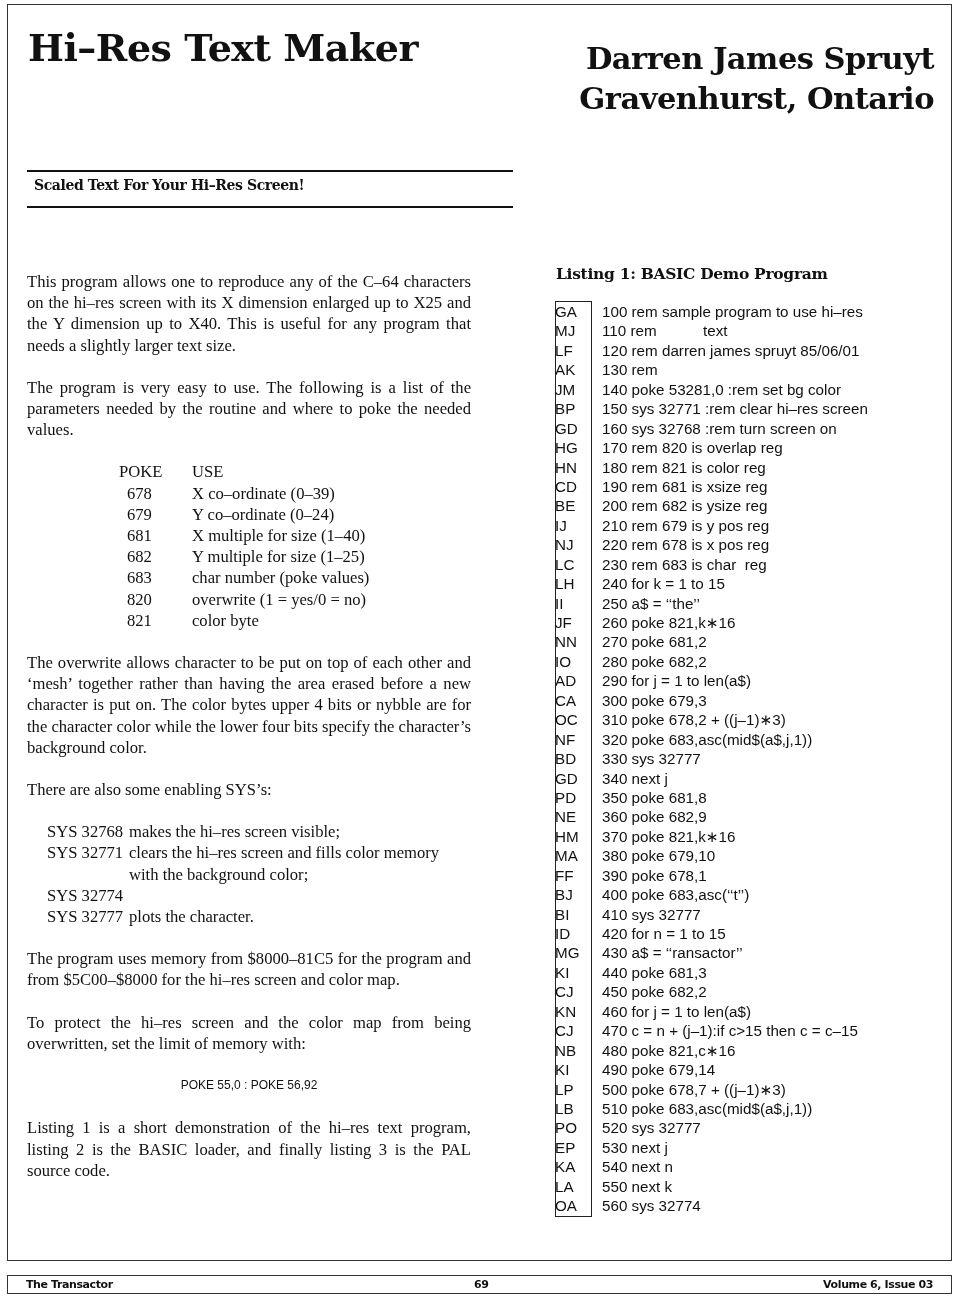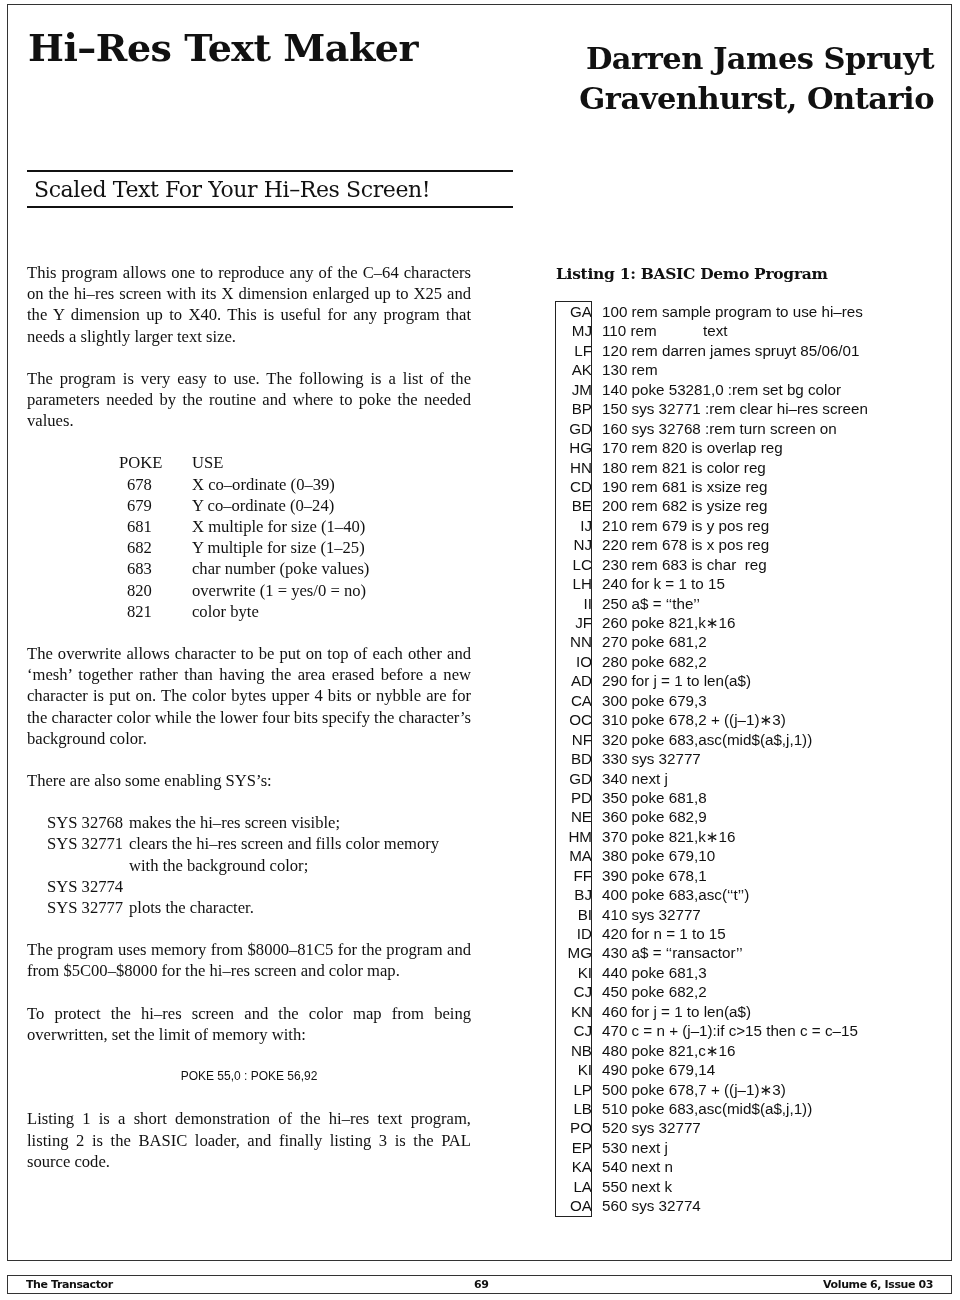--- a/index.html
+++ b/index.html
@@ -17,25 +17,25 @@
     position: absolute; right: 26px; top: 38px; text-align: right;
     font-family: "DejaVu Serif", serif; font-weight: bold; font-size: 30.5px;
     line-height: 40px; letter-spacing: -0.5px;
   }
   .subtitle-box {
     position: absolute; left: 27px; top: 170px; width: 486px; height: 38px;
     border-top: 2px solid #111; border-bottom: 2px solid #111; box-sizing: border-box;
   }
   .subtitle {
     position: absolute; left: 7px; top: 5px;
-    font-family: "DejaVu Serif", serif; font-weight: normal; font-size: 22px;
+    font-family: "DejaVu Serif", serif; font-weight: bold; font-size: 14px;
     letter-spacing: -0.4px; white-space: nowrap;
   }
   .left-col {
-    position: absolute; left: 27px; top: 262px; width: 444px;
+    position: absolute; left: 27px; top: 271px; width: 444px;
     font-family: "Liberation Serif", serif; font-size: 16.6px; line-height: 21.2px;
   }
   .left-col p { margin: 0; text-align: justify; }
   .p-gap { height: 21px; }
   .poke-table { margin-left: 92px; border-collapse: collapse; }
   .poke-table td { padding: 0; vertical-align: top; line-height: 21.2px; white-space: nowrap; }
   .poke-table td.num { width: 65px; padding-left: 8px; margin-top: 40px; }
   .poke-table th { font-weight: normal; text-align: left; padding: 0; line-height: 21.2px; }
   .poke-table th.num { width: 65px; }
   .sys-list { margin-left: 20px; }
@@ -53,21 +53,21 @@
   }
   .listing {
     position: absolute; left: 555px; top: 302px;
     font-family: "Liberation Sans", sans-serif; font-size: 15.2px;
   }
   .listing-row { display: flex; height: 19.45px; line-height: 19.45px; }
   .chk-col {
     position: absolute; left: 0; top: 0; width: 37px; height: 409px;
     border: 1px solid #222; box-sizing: border-box;
   }
-  .chk { width: 37px; text-align: right; flex: none; }
+  .chk { width: 37px; text-align: left; flex: none; }
   .code { padding-left: 10px; white-space: pre; }
   .footer {
     position: absolute; left: 7px; top: 1275px; width: 945px; height: 19px;
     border: 1.5px solid #333; box-sizing: border-box;
     font-family: "DejaVu Sans", sans-serif; font-weight: bold; font-size: 11px;
     letter-spacing: -0.4px;
   }
   .footer span { position: absolute; top: 2px; }
   .f-left { left: 18px; }
   .f-center { left: 466px; }

